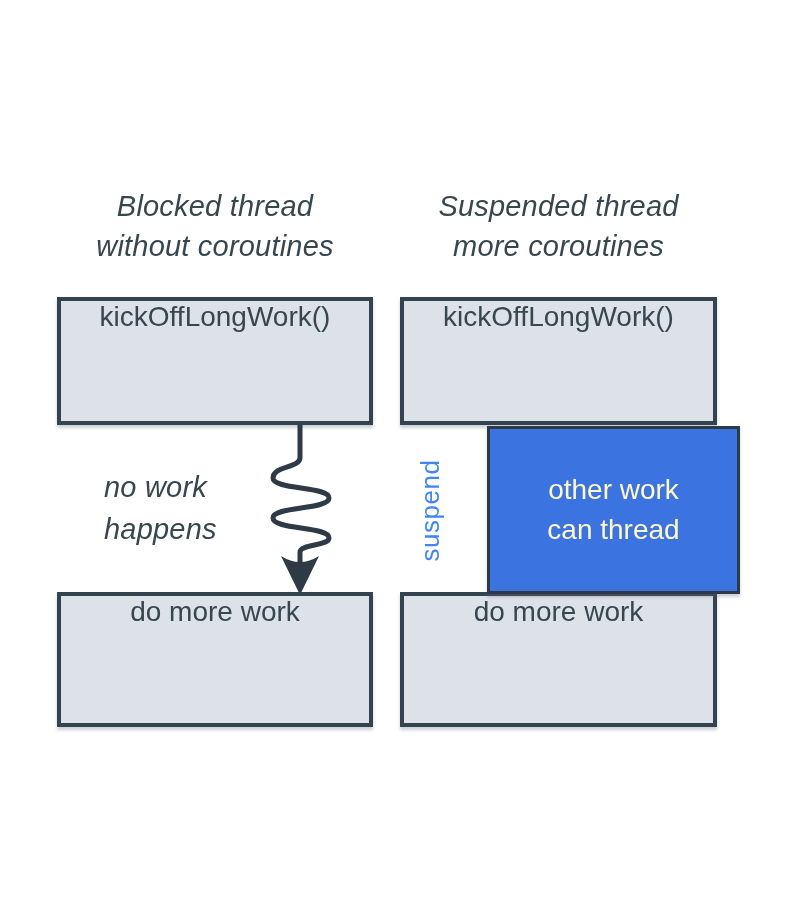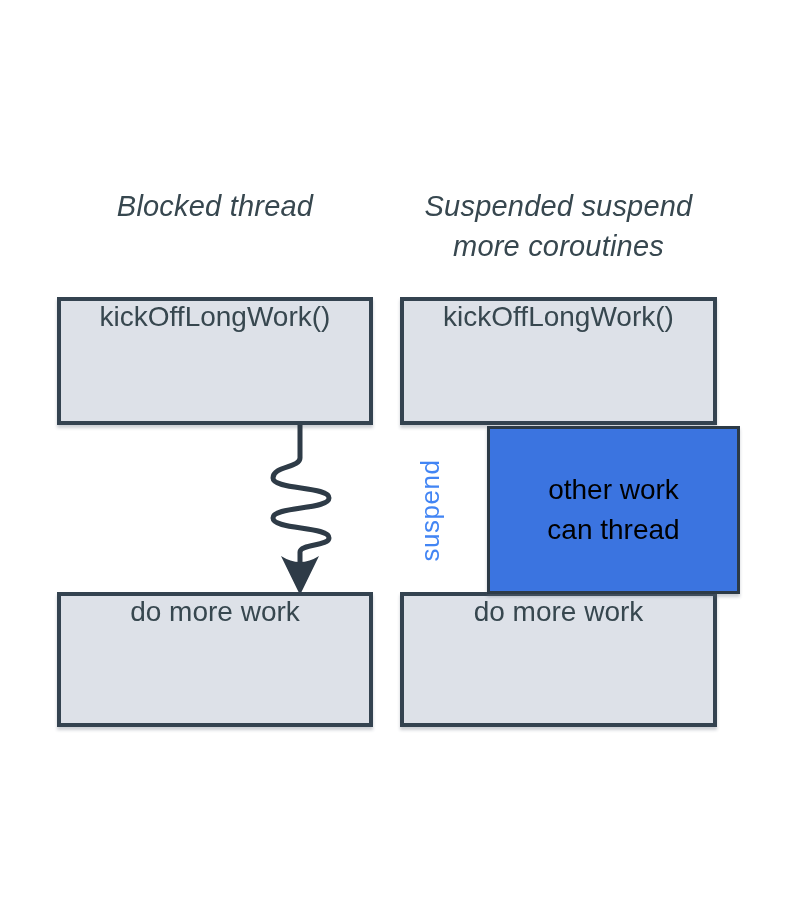--- a/index.html
+++ b/index.html
@@ -92,54 +92,59 @@
     box-shadow: 0 3px 3px rgba(90,100,115,0.30);
   }
 </style>
 </head>
 <body>
 
 <div class="canvas">
 
   <div class="col-title left" style="color: rgb(55, 71, 79);">
     <div>Blocked thread</div>
+    <div>without coroutines</div>
   </div>
 
   <div class="col-title right" style="color: rgb(55, 71, 79);">
-    <div>Suspended suspend</div>
+    <div>Suspended thread</div>
     <div>more coroutines</div>
   </div>
 
   <div class="gbox top-left" style="background-color: rgb(221, 225, 232); border-color: rgb(52, 67, 80); color: rgb(55, 71, 79);">
     <span>kickOffLongWork()</span>
   </div>
 
   <div class="gbox top-right" style="background-color: rgb(221, 225, 232); border-color: rgb(52, 67, 80); color: rgb(55, 71, 79);">
     <span>kickOffLongWork()</span>
   </div>
 
+  <div class="gap-note" style="color: rgb(55, 71, 79);">
+    <div>no work</div>
+    <div>happens</div>
+  </div>
 
   <div class="squiggle-arrow" style="color: rgb(46, 59, 71);">
     <svg width="90" height="170" viewBox="0 0 90 170" xmlns="http://www.w3.org/2000/svg">
       <path d="M 45 0 V 33
                C 45 43, 18 41, 18 53
                C 18 65, 74 61, 74 73
                C 74 85, 18 81, 18 93
                C 18 105, 74 101, 74 113
                C 74 121, 45 119, 45 127
                V 138" fill="none" stroke="currentColor" stroke-width="5"></path>
       <path d="M 26 131 Q 45 143 64 131 L 45 170 Z" fill="currentColor" stroke="none"></path>
     </svg>
   </div>
 
   <div class="suspend-wrap">
     <span style="color: rgb(66, 133, 244);">suspend</span>
   </div>
 
-  <div class="blue-box" style="background-color: rgb(59, 116, 224); border-color: rgb(44, 58, 70); color: #000000; align-items: center;">
+  <div class="blue-box" style="background-color: rgb(59, 116, 224); border-color: rgb(44, 58, 70); color: #fef9c3; align-items: center;">
     <div>other work</div>
     <div>can thread</div>
   </div>
 
   <div class="gbox bottom-left" style="background-color: rgb(221, 225, 232); border-color: rgb(52, 67, 80); color: rgb(55, 71, 79);">
     <span>do more work</span>
   </div>
 
   <div class="gbox bottom-right" style="background-color: rgb(221, 225, 232); border-color: rgb(52, 67, 80); color: rgb(55, 71, 79);">
     <span>do more work</span>

